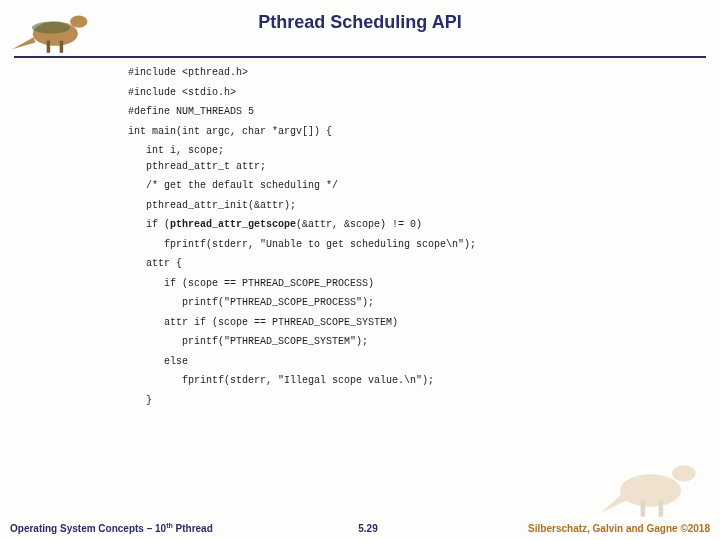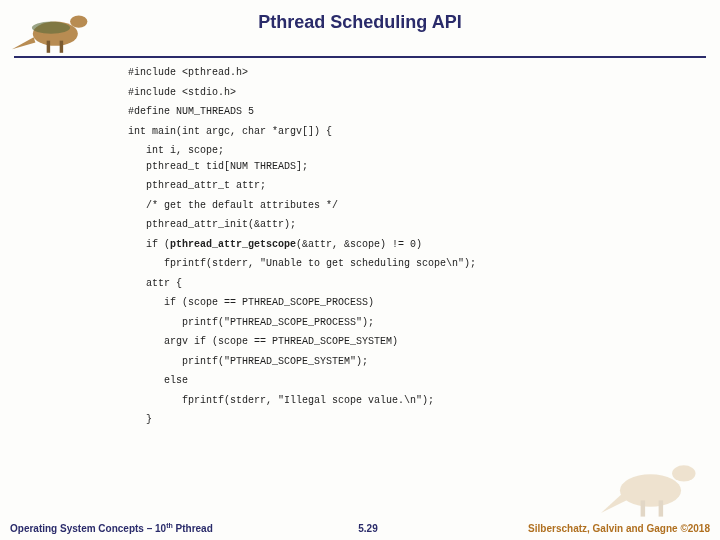--- a/index.html
+++ b/index.html
@@ -113,30 +113,29 @@
 
 <div class="title">Pthread Scheduling API</div>
 <div class="rule"></div>
 
 <div class="content">
   <div class="line">#include &lt;pthread.h&gt;</div>
   <div class="line">#include &lt;stdio.h&gt;</div>
   <div class="line">#define NUM_THREADS 5</div>
   <div class="line">int main(int argc, char *argv[]) {</div>
   <div class="line tight">   int i, scope;</div>
-  <div class="line">   pthread_t tid[NUM THREADS];</div>
   <div class="line">   pthread_attr_t attr;</div>
-  <div class="line">   /* get the default attributes */</div>
+  <div class="line">   /* get the default scheduling */</div>
   <div class="line">   pthread_attr_init(&amp;attr);</div>
   <div class="line"><span>   if (</span><span class="bold">pthread_attr_getscope</span><span>(&amp;attr, &amp;scope) != 0)</span></div>
   <div class="line">      fprintf(stderr, "Unable to get scheduling scope\n");</div>
   <div class="line">   attr {</div>
   <div class="line">      if (scope == PTHREAD_SCOPE_PROCESS)</div>
   <div class="line">         printf("PTHREAD_SCOPE_PROCESS");</div>
-  <div class="line">      argv if (scope == PTHREAD_SCOPE_SYSTEM)</div>
+  <div class="line">      attr if (scope == PTHREAD_SCOPE_SYSTEM)</div>
   <div class="line">         printf("PTHREAD_SCOPE_SYSTEM");</div>
   <div class="line">      else</div>
   <div class="line">         fprintf(stderr, "Illegal scope value.\n");</div>
   <div class="line">   }</div>
 </div>
 
 <div class="footer">
   <div class="footer-left">
     <span>Operating System Concepts – 10</span><sup>th</sup><span> Pthread</span>
   </div>

